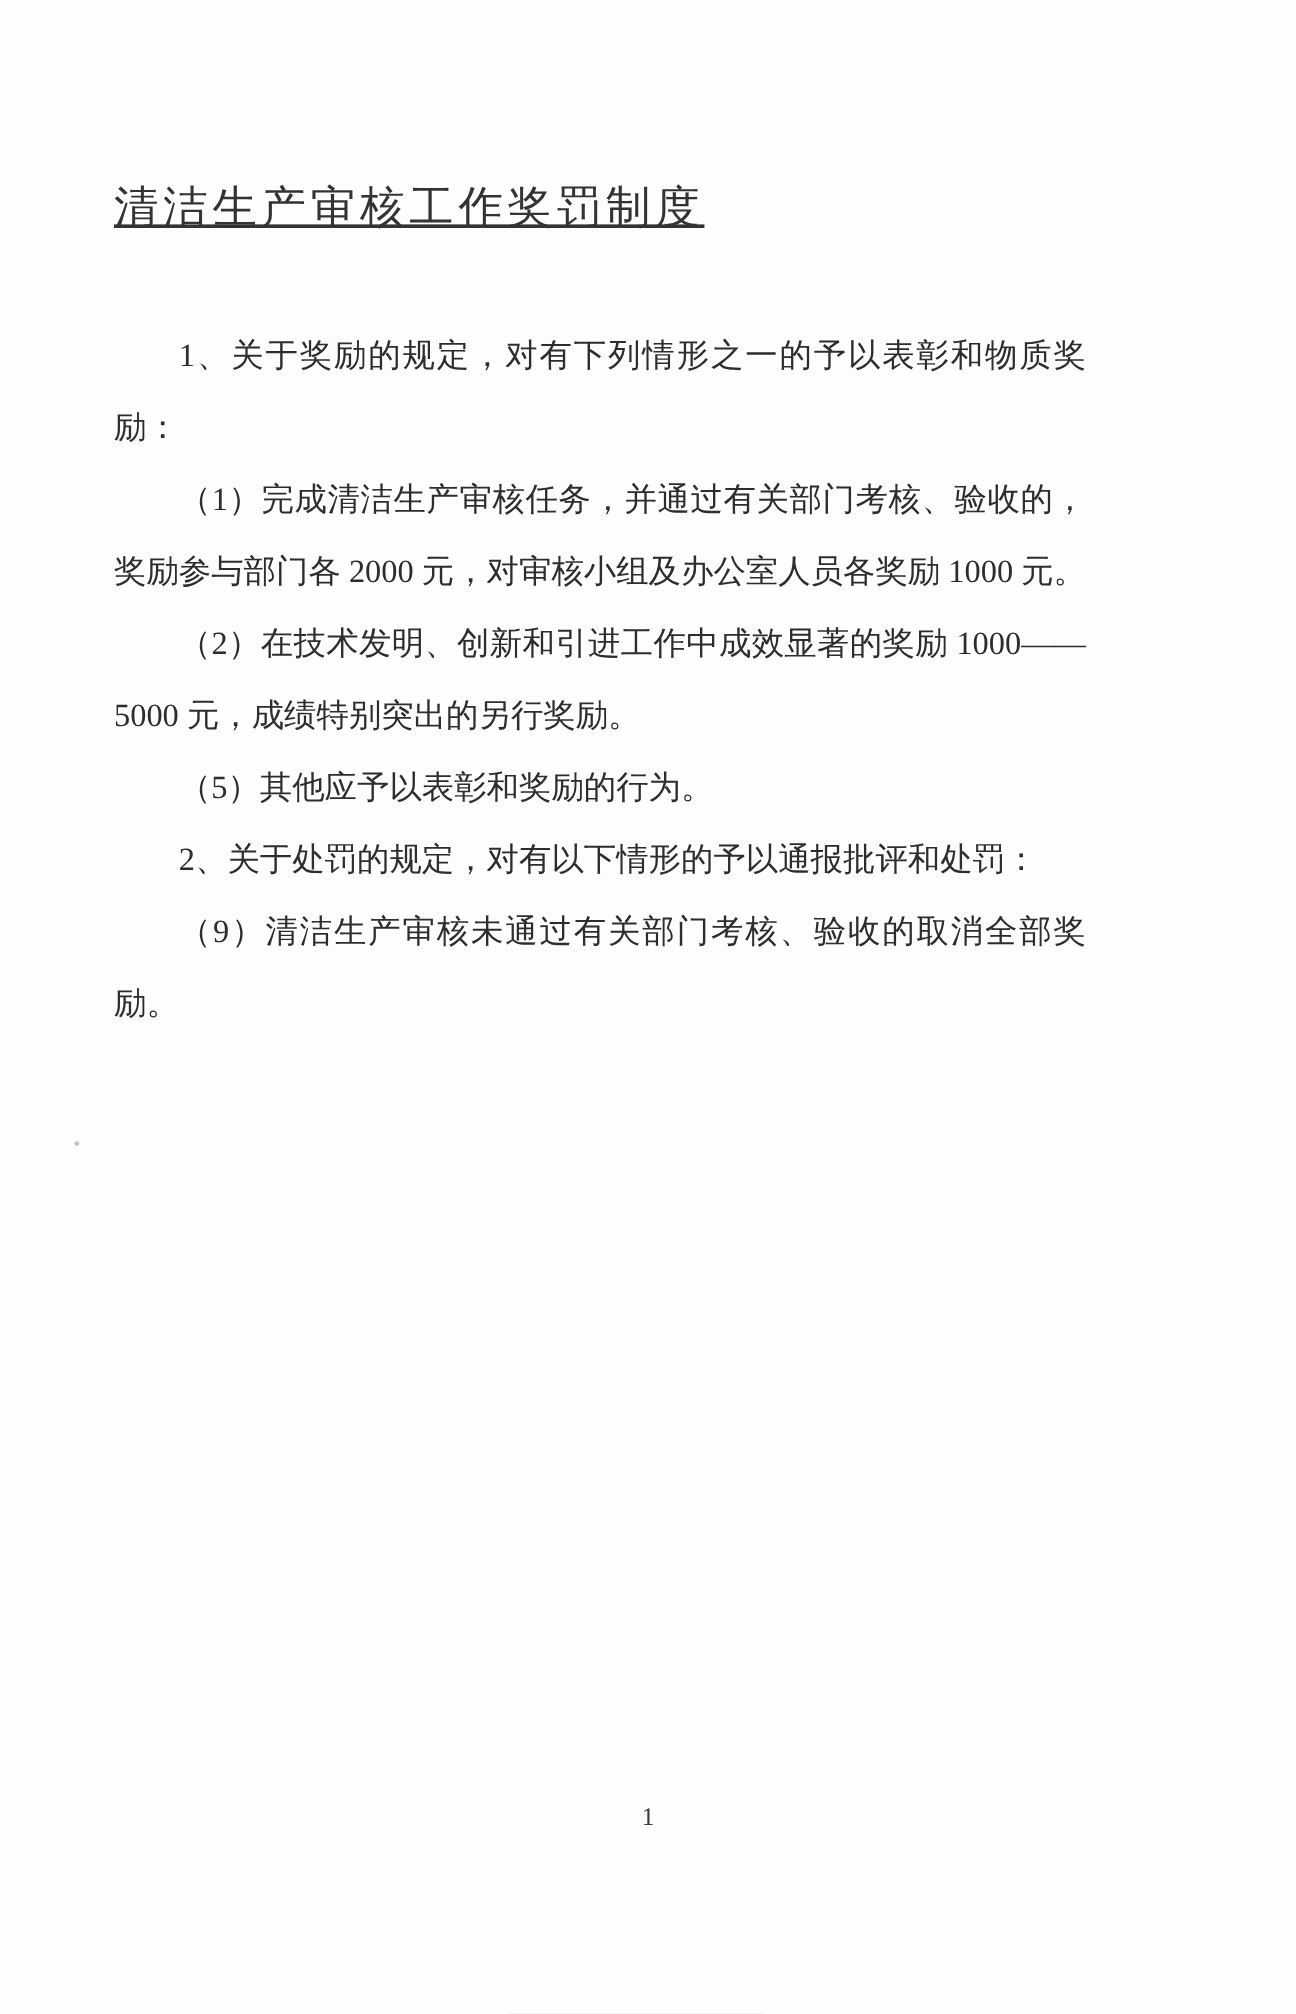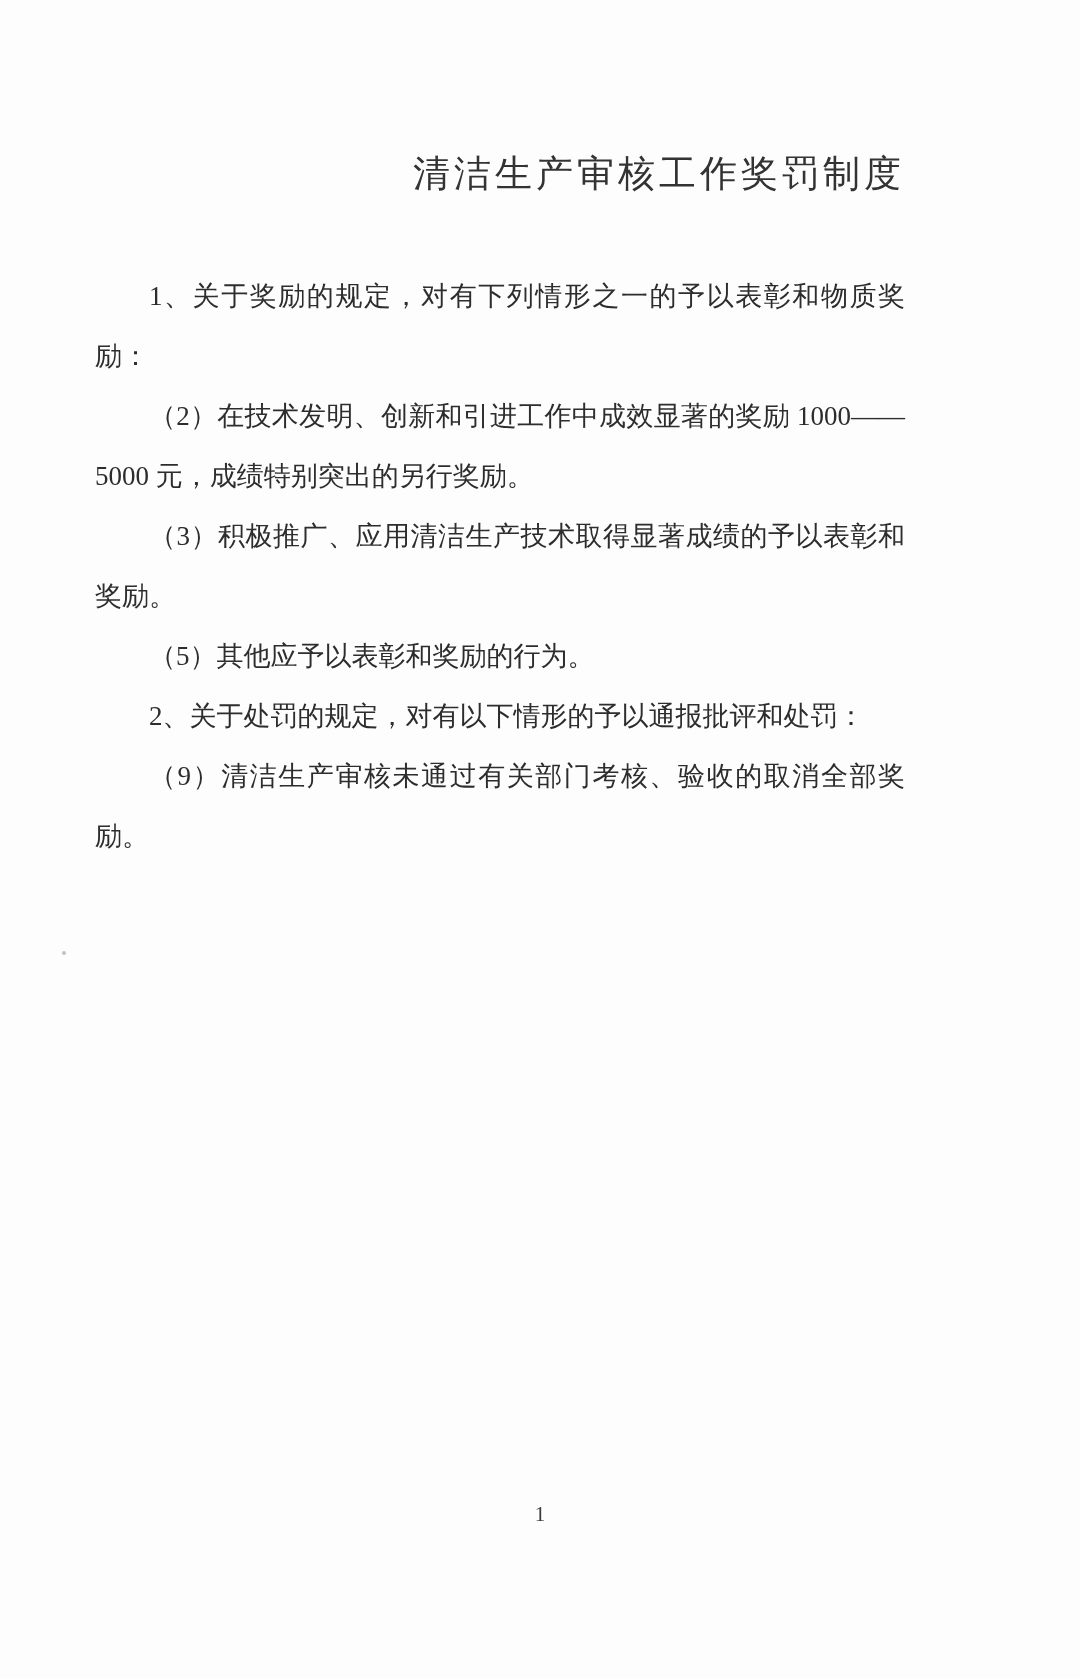--- a/index.html
+++ b/index.html
@@ -21,23 +21,24 @@
     position: absolute;
     left: 95px;
     top: 150px;
     width: 810px;
   }
   .doc-title {
     margin: 0;
     font-size: 37px;
     font-weight: normal;
     line-height: 48px;
-    text-align: right;
+    text-align: left;
     letter-spacing: 4px;
     color: #333333;
+    text-decoration: underline;
   }
   .doc-body {
     margin-top: 68px;
     font-size: 27px;
     line-height: 60px;
     text-align: justify;
     text-justify: inter-character;
   }
   .para {
     margin: 0;
@@ -66,22 +67,22 @@
   }
 </style>
 </head>
 <body>
 
 <div class="page">
   <div class="content">
     <h1 class="doc-title">清洁生产审核工作奖罚制度</h1>
     <div class="doc-body">
       <p class="para">1、关于奖励的规定，对有下列情形之一的予以表彰和物质奖励：</p>
+      <p class="para">（1）完成清洁生产审核任务，并通过有关部门考核、验收的，奖励参与部门各 2000 元，对审核小组及办公室人员各奖励 1000 元。</p>
       <p class="para">（2）在技术发明、创新和引进工作中成效显著的奖励 1000——5000 元，成绩特别突出的另行奖励。</p>
-      <p class="para">（3）积极推广、应用清洁生产技术取得显著成绩的予以表彰和奖励。</p>
       <p class="para">（5）其他应予以表彰和奖励的行为。</p>
       <p class="para">2、关于处罚的规定，对有以下情形的予以通报批评和处罚：</p>
       <p class="para">（9）清洁生产审核未通过有关部门考核、验收的取消全部奖励。</p>
     </div>
   </div>
   <div class="scan-speck"></div>
   <div class="page-number">1</div>
 </div>
 
 </body></html>

